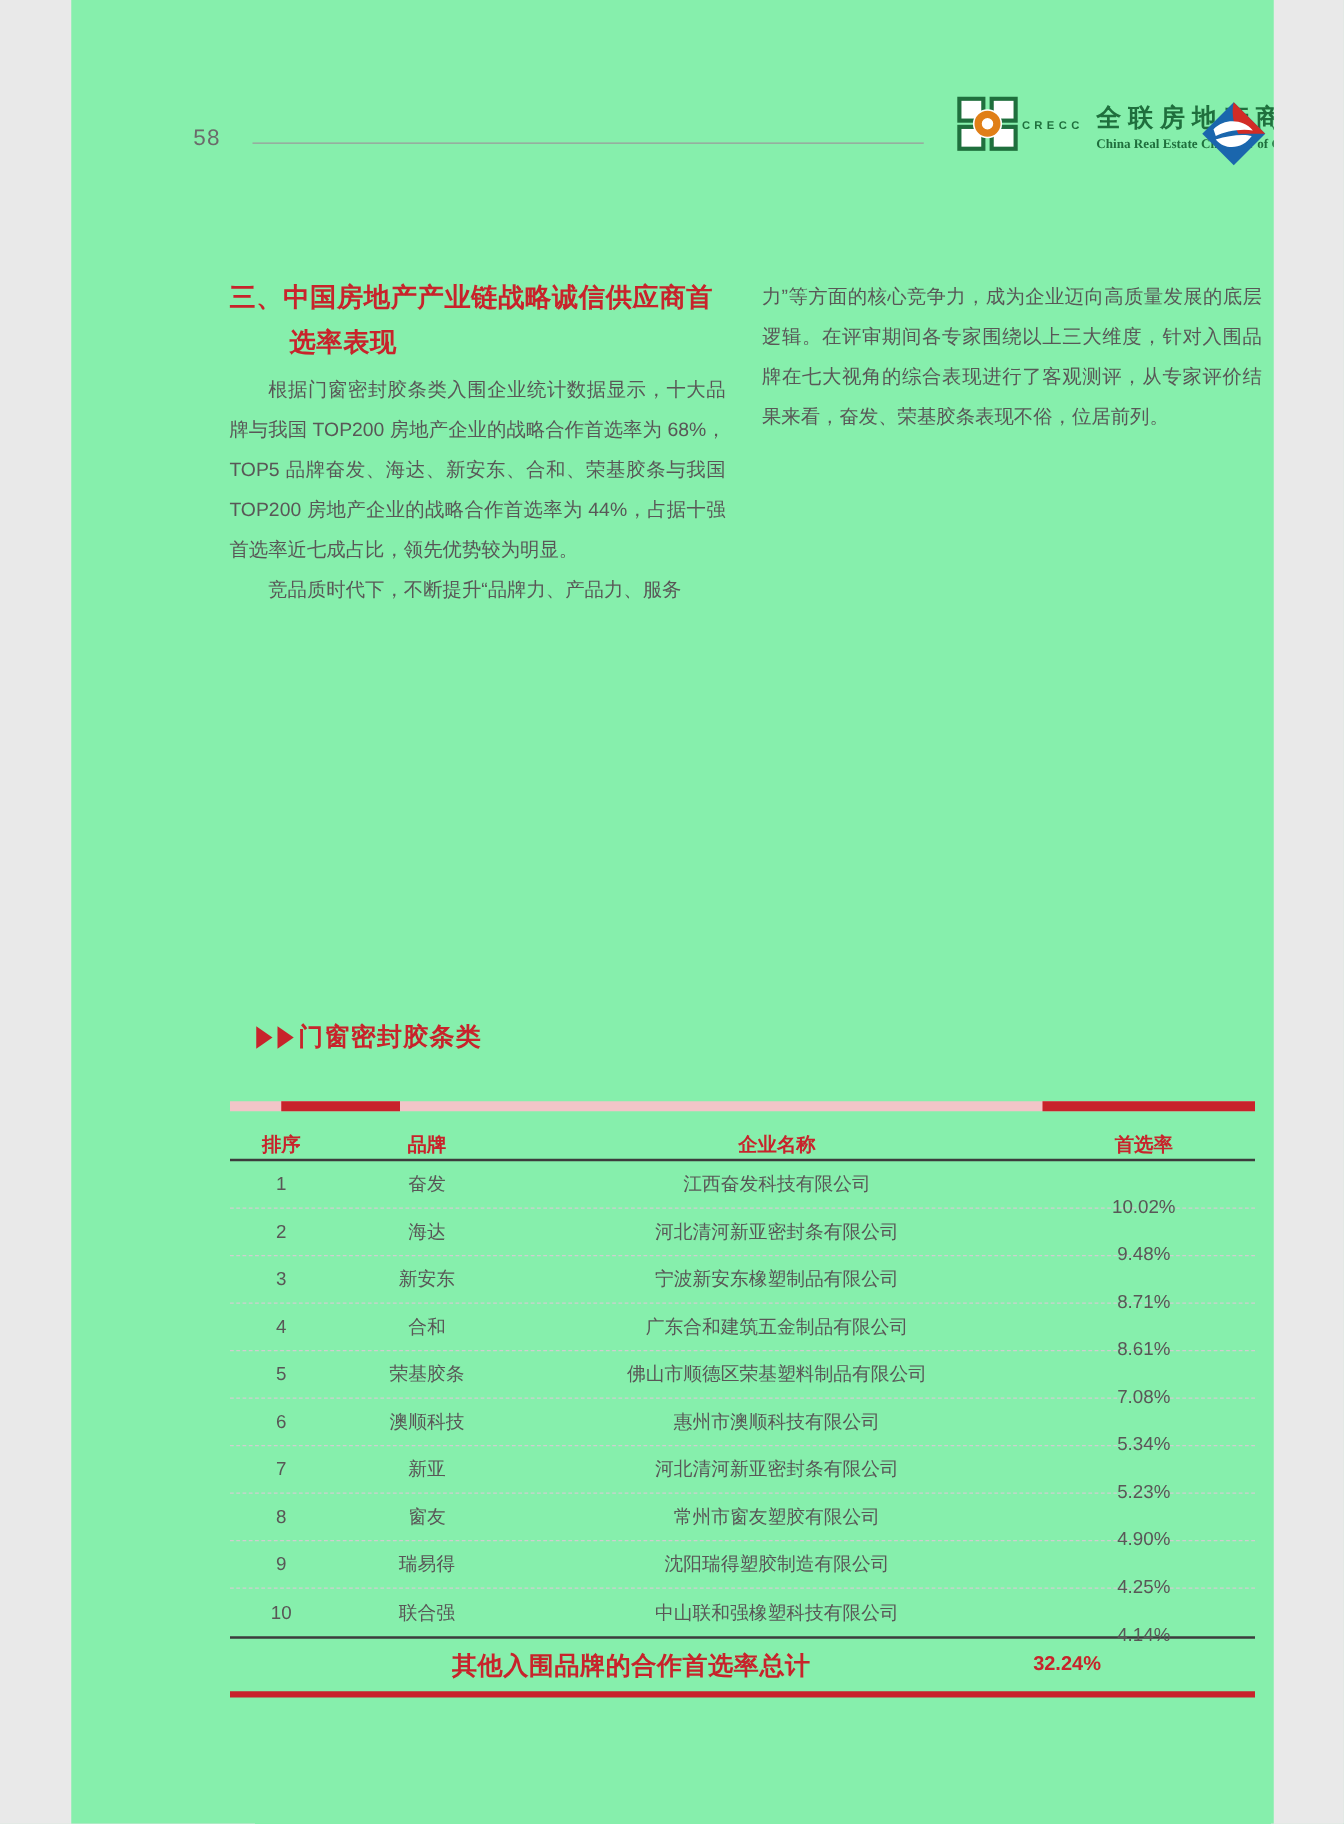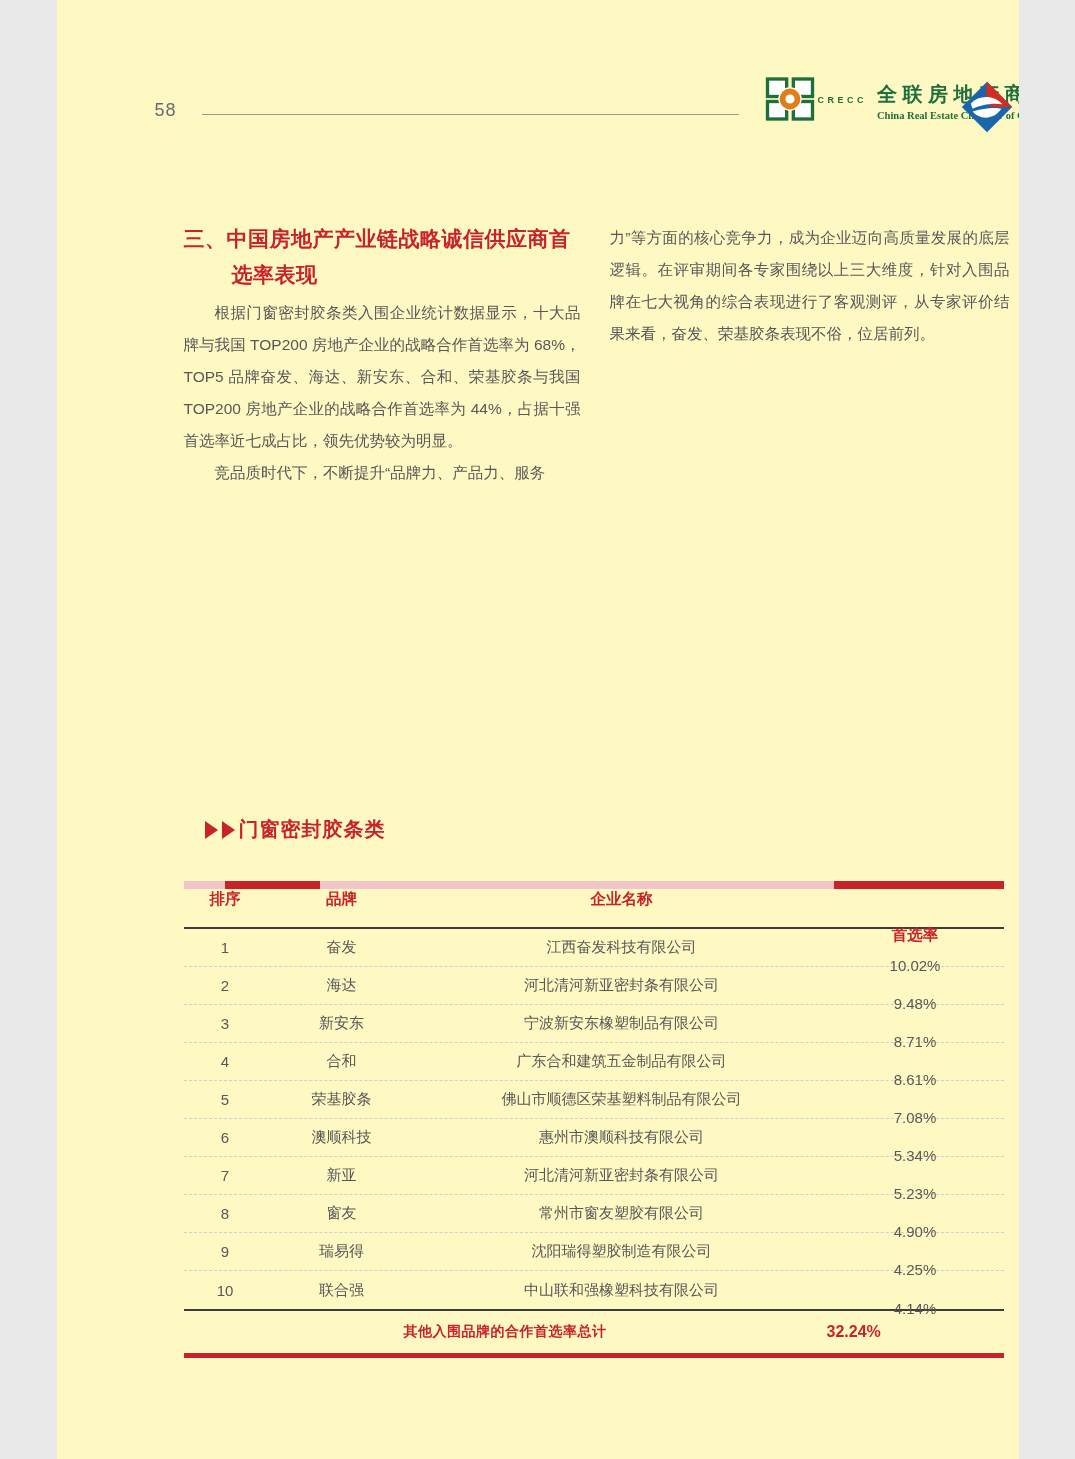--- a/index.html
+++ b/index.html
@@ -2,21 +2,21 @@
 <html><head>
 <meta charset="utf-8">
 <style>
   * { margin: 0; padding: 0; box-sizing: border-box; }
   html, body { background: #e9e9e9; }
   body { font-family: "Liberation Sans", "DejaVu Sans", sans-serif; }
   .page {
     position: relative;
     width: 962px; height: 1459px;
     margin: 0 auto;
-    background: #fef9c3;
+    background: #86efac;
     overflow: hidden;
   }
 
   
   .page-number {
     position: absolute; left: 98px; top: 100px;
     font-size: 18px; color: #6b6b6b; letter-spacing: 1px;
   }
   .top-rule {
     position: absolute; left: 145px; top: 114px;
@@ -85,42 +85,42 @@
     letter-spacing: 1px;
   }
 
   
   .rank-table { position: absolute; left: 127px; top: 881px; width: 820px; }
   .t-topbar { position: relative; height: 8px; background: #f2c5c8; }
   .t-topbar .seg { position: absolute; top: 0; height: 8px; background: #c8232b; }
   .t-topbar .seg1 { left: 41px; width: 95px; }
   .t-topbar .seg2 { left: 650px; width: 170px; }
   .t-head {
-    display: flex; align-items: flex-start; height: 40px;
+    display: flex; align-items: flex-end; height: 40px;
     border-bottom: 2px solid #3c3c3c;
   }
   .t-head .t-cell { color: #c8232b; font-weight: bold; font-size: 15.5px; }
   .t-cell { text-align: center; }
   .c0 { width: 83px; }
   .c1 { width: 150px; }
   .c2 { width: 410px; }
   .c3 { width: 177px; margin-top: 36px; }
   .t-row {
     display: flex; align-items: center; height: 38px;
     border-bottom: 1px dashed #cfcfcf;
     font-size: 15px; color: #595757;
   }
   .t-row:last-child { border-bottom: none; }
   .t-body { border-bottom: 2px solid #3c3c3c; }
   .t-foot {
     display: flex; align-items: center; height: 42px;
   }
   .t-foot .f-label {
     width: 643px; text-align: center;
-    font-size: 14px; font-weight: bold; color: #c8232b; letter-spacing: 0.5px;
+    font-size: 20px; font-weight: bold; color: #c8232b; letter-spacing: 0.5px;
   }
   .t-foot .f-value {
     width: 177px; text-align: left;
     font-size: 16px; font-weight: bold; color: #c8232b;
   }
   .t-bottomline { height: 5px; background: #c8232b; }
 </style>
 </head>
 <body>
 

